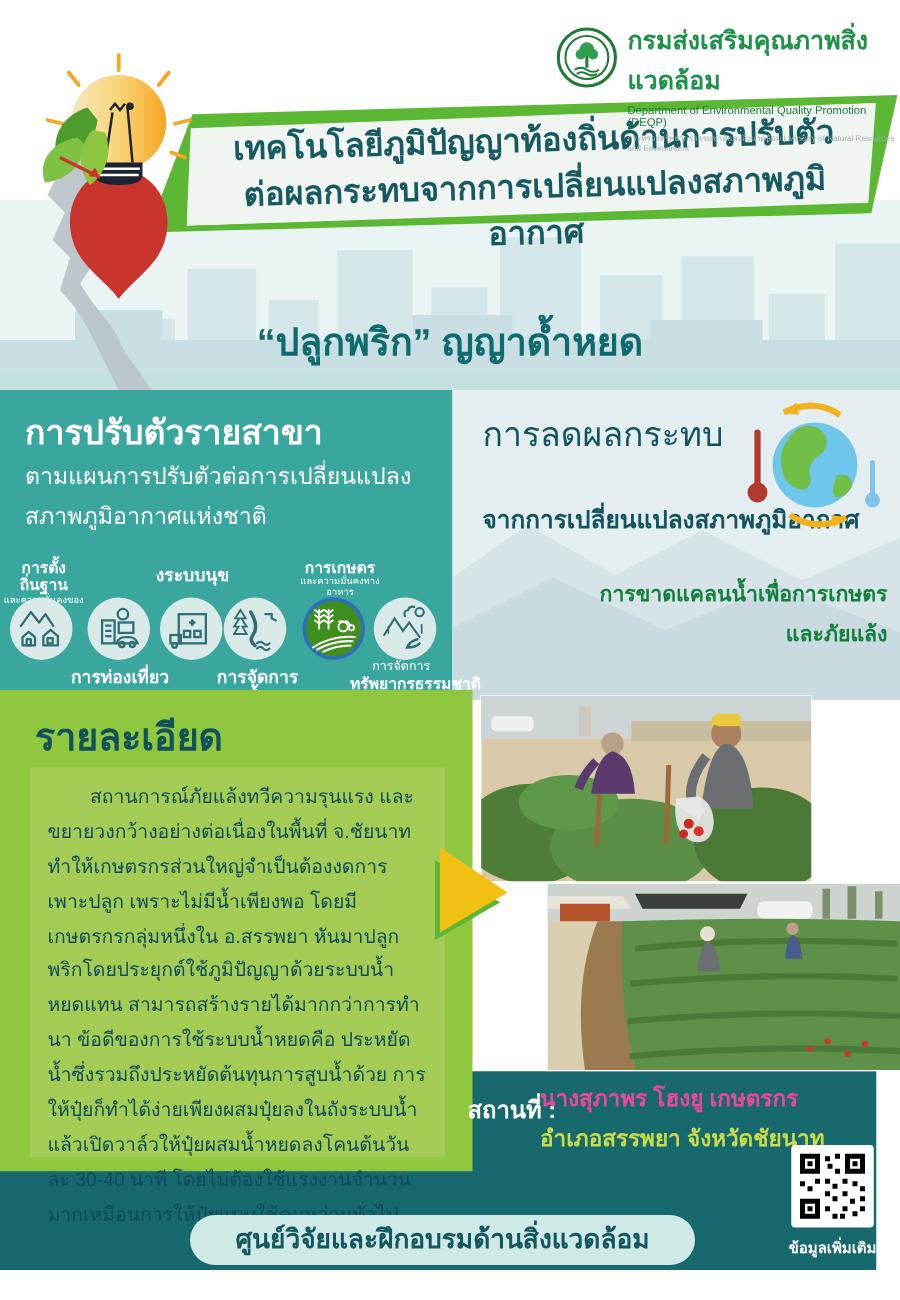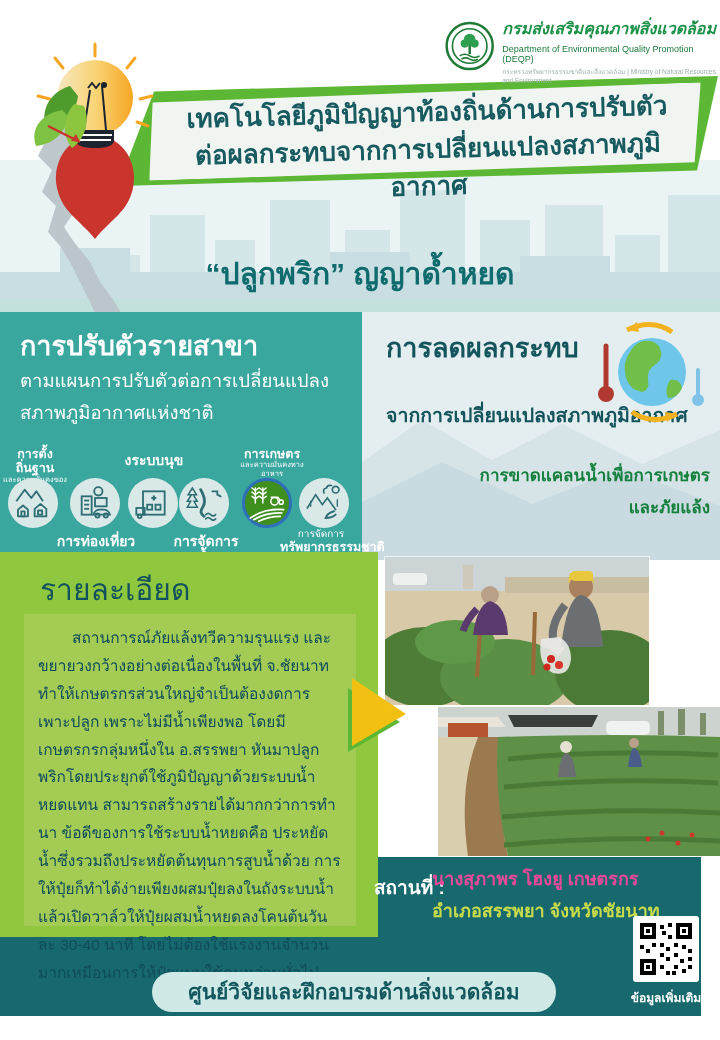--- a/index.html
+++ b/index.html
@@ -1,21 +1,21 @@
 <!DOCTYPE html>
 <html><head>
 <meta charset="utf-8">
 <style>
   * { margin:0; padding:0; box-sizing:border-box; }
   body { font-family:"Liberation Sans","DejaVu Sans",sans-serif; background:#ffffff; }
   #poster { position:relative; width:720px; height:1040px; background:#ffffff; overflow:hidden; }
   .abs { position:absolute; }
 
   
-  .org-th { font-size:16px; font-weight:bold; color:#1e9148;font-style:italic; }
+  .org-th { font-size:20px; font-weight:bold; color:#1e9148; }
   .org-en { font-size:9px; font-weight:normal; color:#1c7a3a; margin-top:3px; }
   .org-min { font-size:6.5px; color:#9fb0ae; margin-top:3px; }
 
   
   .city-bg { left:0; top:160px; width:720px; height:152px; background:#ebf4f5; z-index:1; }
   .teal-band { left:0; top:299px; width:720px; height:13px; background:#c2e0dc; z-index:2; }
 
   
   .banner { left:118px; top:76px; width:600px; height:110px; z-index:5; }
   .banner-green { position:absolute; inset:0; background:#5cb734; -webkit-clip-path:polygon(6% 14%,100% 0%,96.5% 86%,0% 100%); clip-path:polygon(6% 14%,100% 0%,96.5% 86%,0% 100%); }
@@ -34,28 +34,28 @@
   .sec-circle { position:absolute; top:478px; width:50px; height:50px; border-radius:50%; background:#d9e9e8; z-index:4; display:flex; align-items:center; justify-content:center; }
   .sec-circle.hl { background:#3f8f1f; border:3px solid #2f6fba; }
   .sec-label { position:absolute; z-index:4; color:#ffffff; text-align:center; line-height:1.15; }
   .sec-label .main { font-weight:bold; font-size:12.5px; }
   .sec-label .main.big { font-size:14px; }
   .sec-label .sub { font-size:7.5px; }
   .sec-label .pre { font-size:10px; }
 
   
   .right-panel { left:362px; top:312px; width:358px; height:248px; background:#e4eef0; z-index:3; overflow:hidden; }
-  .rp-t1 { left:386px; top:326px; font-size:27px; font-weight:bold; color:#14545c; z-index:4;text-align:center; }
+  .rp-t1 { left:386px; top:326px; font-size:27px; font-weight:normal; color:#14545c; z-index:4;text-align:center; }
   .rp-t2 { left:386px; top:362px; font-size:27px; font-weight:bold; color:#14545c; z-index:4; }
   .rp-t3 { left:386px; top:400px; font-size:19.5px; font-weight:bold; color:#14545c; z-index:4; }
   .rp-risk { left:380px; top:460px; width:330px; text-align:right; z-index:4; color:#15803d; font-weight:bold; font-size:17px; line-height:1.9; }
 
   
   .details-panel { left:0; top:552px; width:378px; height:385px; background:#8fc73f; z-index:6; }
-  .details-title { left:40px; top:566px; font-size:30px; font-weight:normal; color:#12525c; z-index:7; }
+  .details-title { left:28px; top:566px; font-size:30px; font-weight:bold; color:#12525c; z-index:7; }
   .details-box { left:24px; top:614px; width:332px; height:312px; background:#a4cc55; z-index:7; padding:10px 14px; }
   .details-body { font-size:15.5px; color:#0f4c5c; line-height:1.8; text-indent:34px; word-break:break-word; text-align:left; }
 
   
   .footer-teal { left:0; top:857px; width:701px; height:159px; background:#17696e; z-index:5; }
   .loc-label { left:374px; top:872px; font-size:19px; font-weight:bold; color:#ffffff; z-index:7; }
   .loc-1 { left:432px; top:864px; font-size:18px; font-weight:bold; color:#ec4899; z-index:7; }
   .loc-2 { left:432px; top:896px; font-size:18px; font-weight:bold; color:#c8db4a; z-index:7; }
   .qr-box { left:633px; top:916px; width:66px; height:66px; background:#ffffff; border-radius:3px; z-index:7; display:flex; align-items:center; justify-content:center; }
   .qr-caption { left:618px; top:988px; width:96px; text-align:center; font-size:12px; font-weight:bold; color:#ffffff; z-index:7; }

